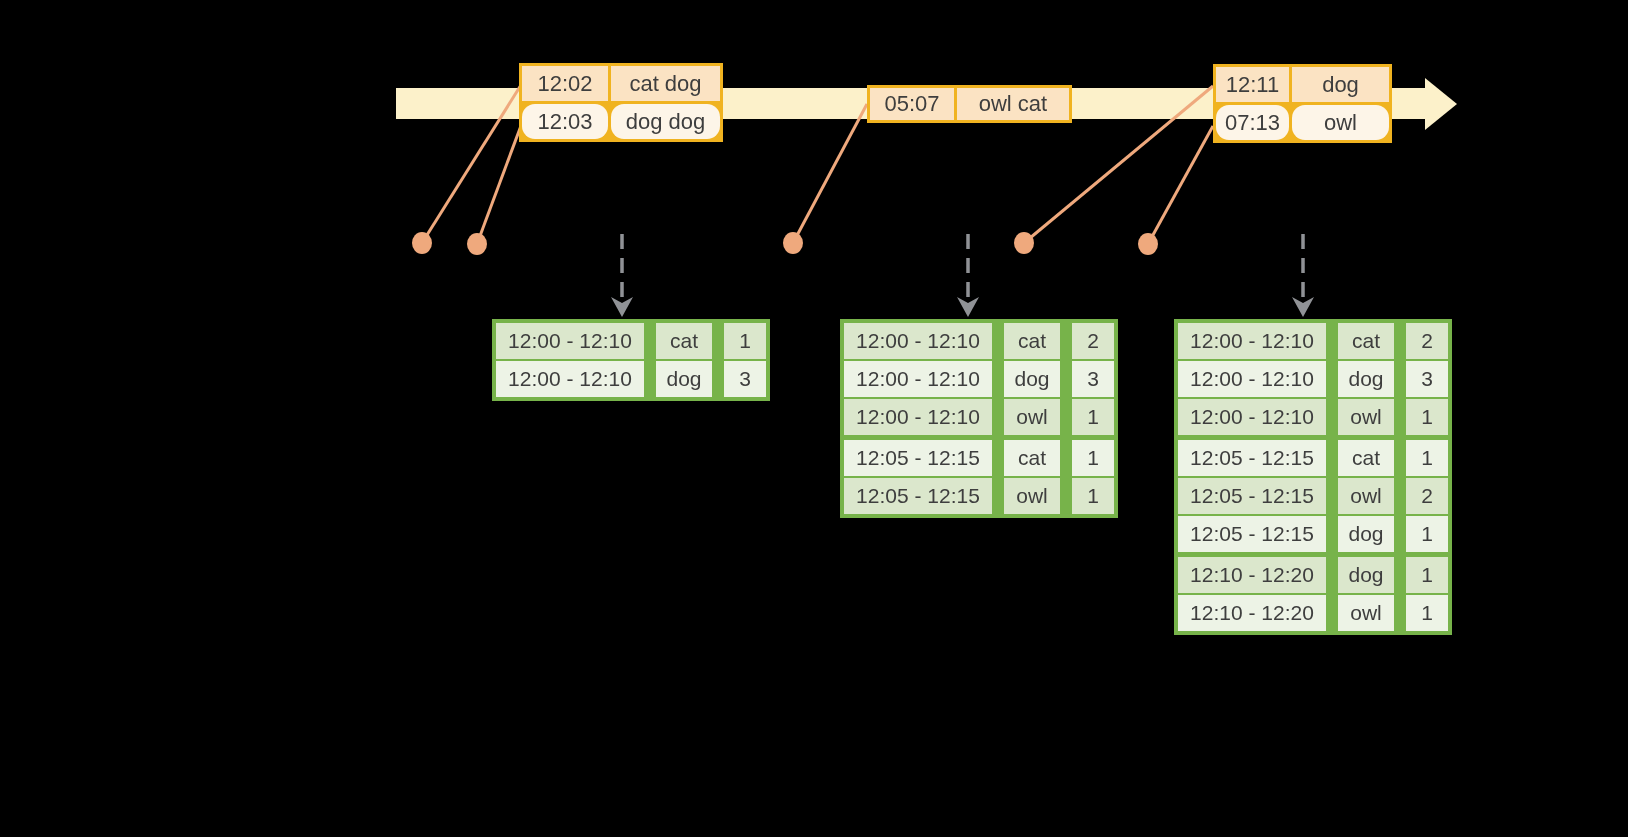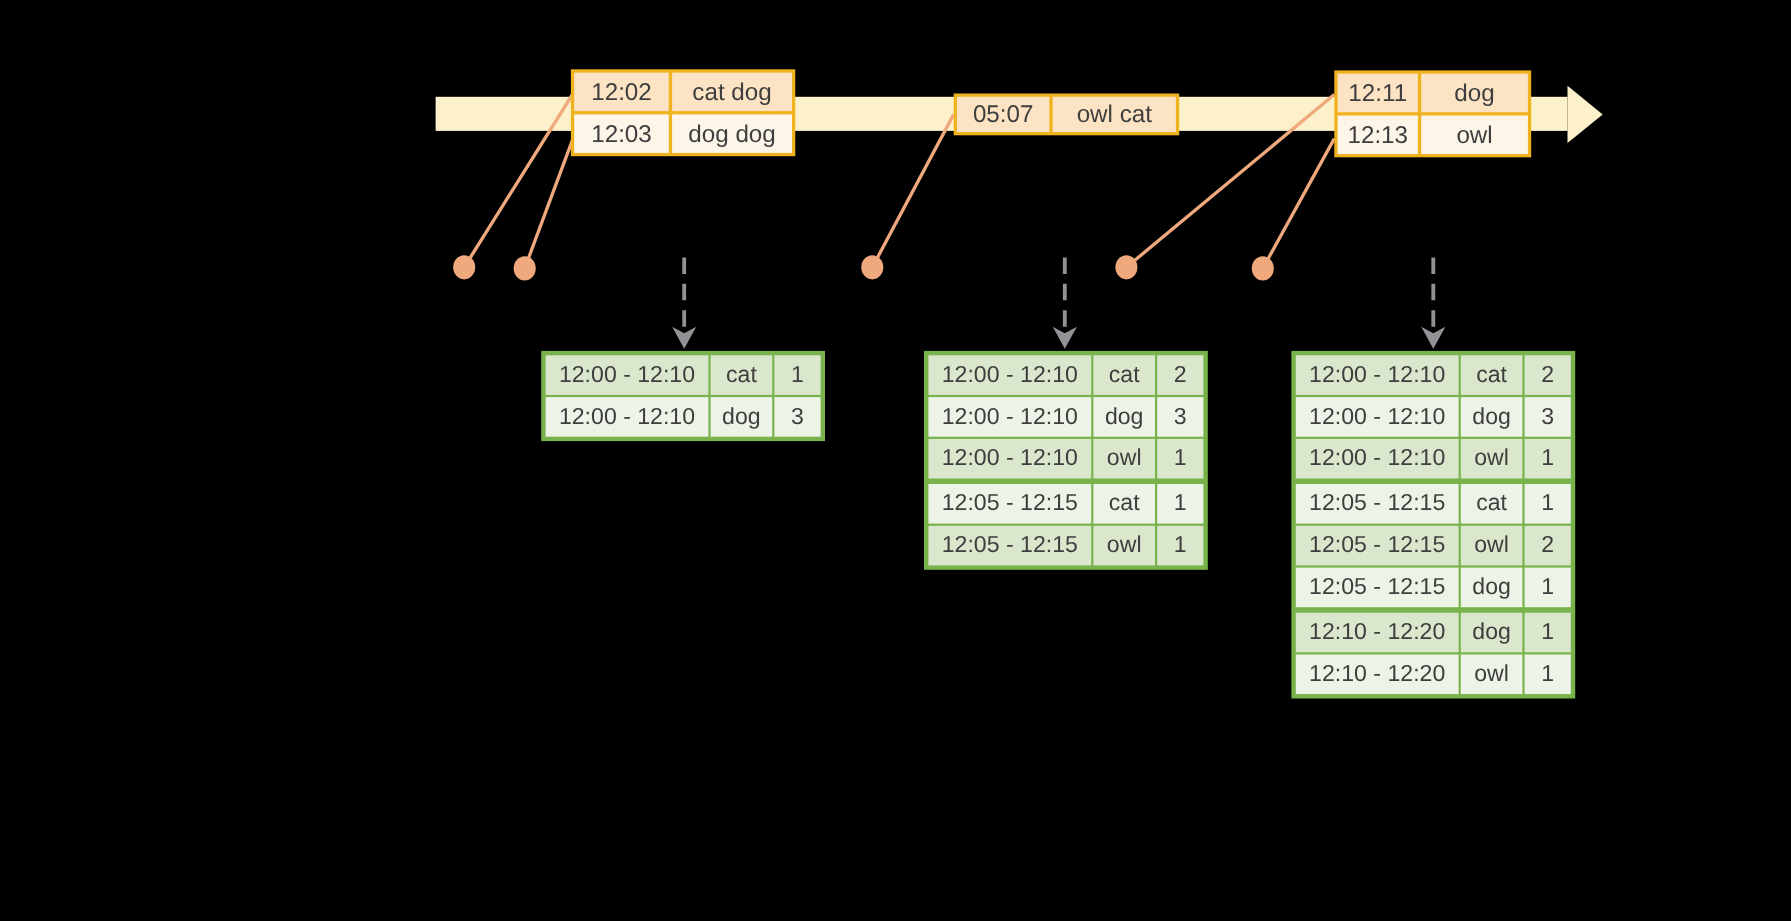--- a/index.html
+++ b/index.html
@@ -23,32 +23,32 @@
   .overlay{position:absolute;left:0;top:0;z-index:2;}
   .connector-line{stroke:var(--connector);stroke-width:3;}
   .event-dot{fill:var(--connector);}
   .trigger-line{stroke:var(--trigger-arrow);stroke-width:3.5;stroke-dasharray:15 9;}
   .trigger-head{fill:var(--trigger-arrow);}
   
   .etable{position:absolute;z-index:3;background:var(--event-border);
     display:grid;gap:3px;padding:3px;font-size:22px;}
   .etable .cell{display:flex;align-items:center;justify-content:center;}
   .etable .dark{background:var(--event-row-dark);}
-  .etable .light{background:var(--event-row-light);}
+  .etable .light{background:var(--event-row-light);border-radius:13px;}
   #etable-1{left:519px;top:63px;grid-template-columns:86px 109px;}
   #etable-1 .cell{height:35px;}
   #etable-2{left:867px;top:85px;grid-template-columns:84px 112px;}
   #etable-2 .cell{height:32px;}
   #etable-3{left:1213px;top:64px;grid-template-columns:73px 97px;text-align:right;}
   #etable-3 .cell{height:35px;}
   
   .rtable{position:absolute;top:319px;z-index:3;background:var(--result-border);
     display:flex;flex-direction:column;gap:2px;padding:4px;font-size:21px;}
   #rtable-1{left:492px;} #rtable-2{left:840px;} #rtable-3{left:1174px;}
-  .rrow{display:flex;gap:2px;}
+  .rrow{display:flex;gap:12px;}
   .rrow.group-gap{margin-top:3px;}
   .rrow .cell{height:36px;display:flex;align-items:center;justify-content:center;}
   .rrow .win{width:148px;} .rrow .word{width:56px;} .rrow .cnt{width:42px;}
   .rrow.dark .cell{background:var(--result-row-dark);}
   .rrow.light .cell{background:var(--result-row-light);}
 </style>
 </head>
 <body>
 
 <div class="canvas">
@@ -83,21 +83,21 @@
   </div>
 
   <div class="etable" id="etable-2">
     <div class="cell dark">05:07</div>
     <div class="cell dark">owl cat</div>
   </div>
 
   <div class="etable" id="etable-3">
     <div class="cell dark">12:11</div>
     <div class="cell dark">dog</div>
-    <div class="cell light">12:13</div>
+    <div class="cell light">07:13</div>
     <div class="cell light">owl</div>
   </div>
 
   <div class="rtable" id="rtable-1">
     <div class="rrow dark">
       <div class="cell win">12:00 - 12:10</div>
       <div class="cell word">cat</div>
       <div class="cell cnt">1</div>
     </div>
     <div class="rrow light">

